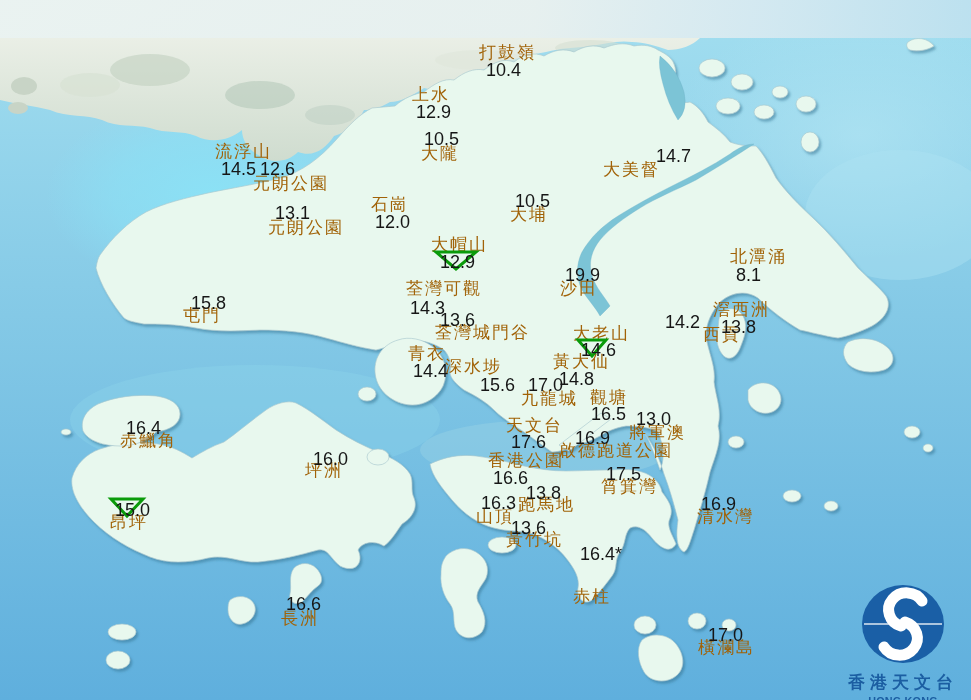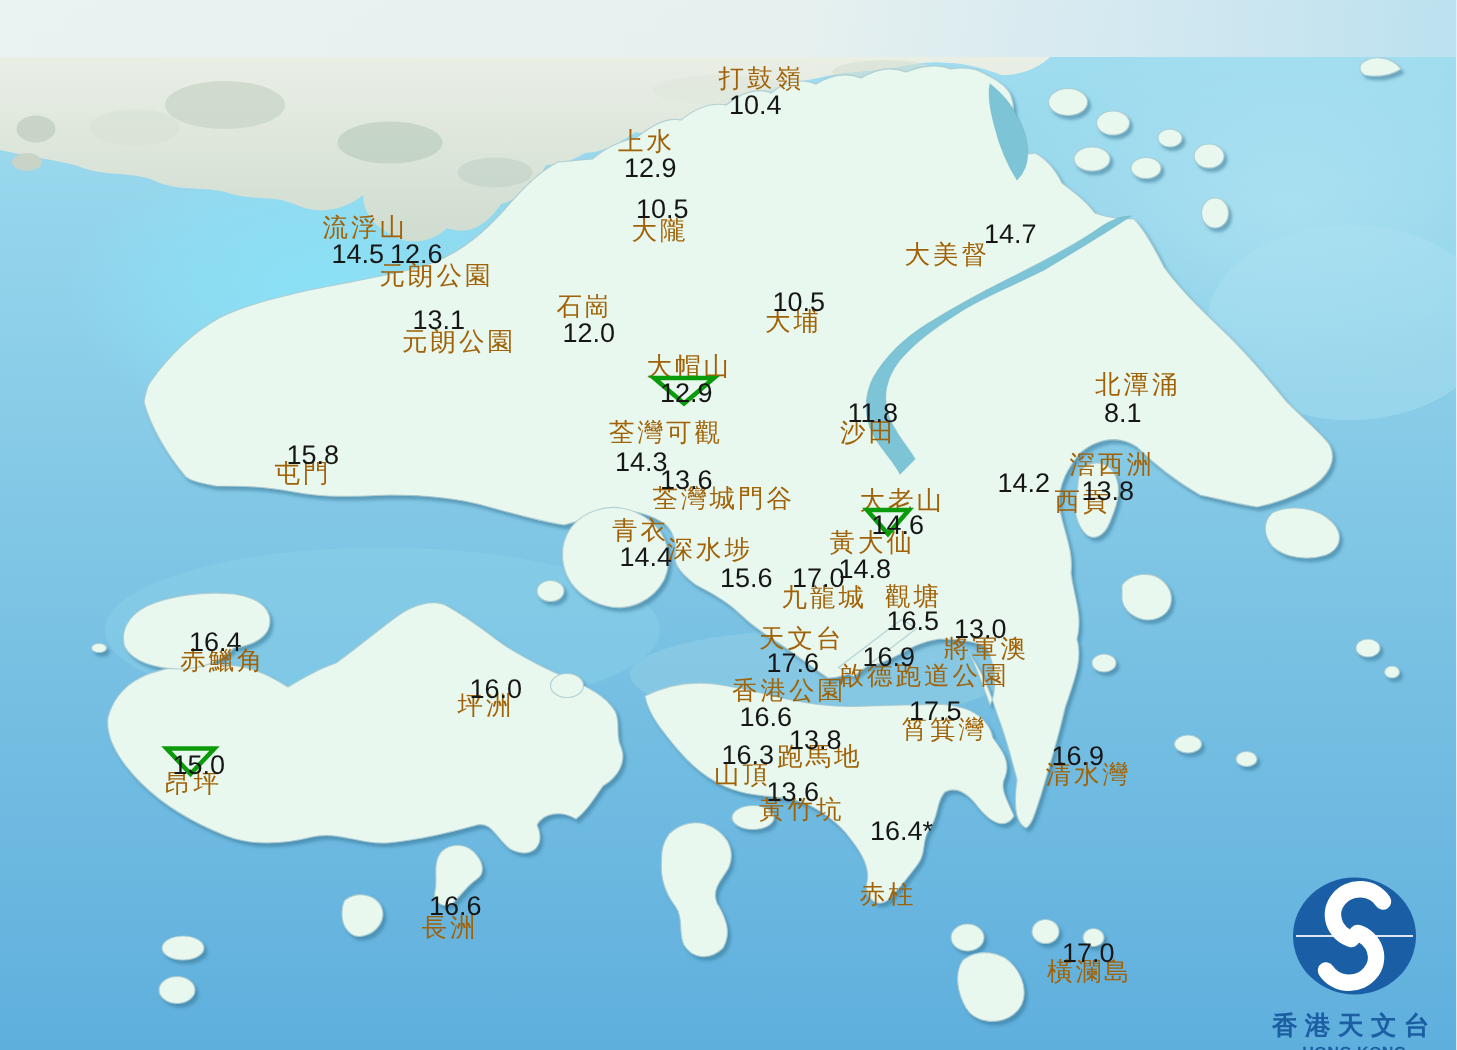--- a/index.html
+++ b/index.html
@@ -198,21 +198,21 @@
       <span class="val" style="left: 275px; top: 204px;">13.1</span>
       <span class="nm" style="left: 268px; top: 219px;">元朗公園</span>
       <span class="val" style="left: 375px; top: 213px;">12.0</span>
       <span class="nm" style="left: 371px; top: 196px;">石崗</span>
       <span class="val" style="left: 515px; top: 192px;">10.5</span>
       <span class="nm" style="left: 510px; top: 206px;">大埔</span>
       <span class="val" style="left: 608px; top: 147px; margin-left: 48px;">14.7</span>
       <span class="nm" style="left: 603px; top: 161px;">大美督</span>
       <span class="val" style="left: 736px; top: 266px;">8.1</span>
       <span class="nm" style="left: 730px; top: 248px;">北潭涌</span>
-      <span class="val" style="left: 565px; top: 266px;">11.8</span>
+      <span class="val" style="left: 565px; top: 266px;">19.9</span>
       <span class="nm" style="left: 560px; top: 280px;">沙田</span>
       <span class="val" style="left: 721px; top: 318px;">13.8</span>
       <span class="nm" style="left: 713px; top: 301px;">滘西洲</span>
       <span class="val" style="left: 665px; top: 313px;">14.2</span>
       <span class="nm" style="left: 660px; top: 326px; margin-left: 43px;">西貢</span>
       <svg class="marker" width="44" height="21" style="left: 434px; top: 250px;">
         <polygon points="2,2 42,2 22,19"></polygon>
       </svg>
       <span class="val" style="left: 440px; top: 253px;">12.9</span>
       <span class="nm" style="left: 431px; top: 236px;">大帽山</span>

